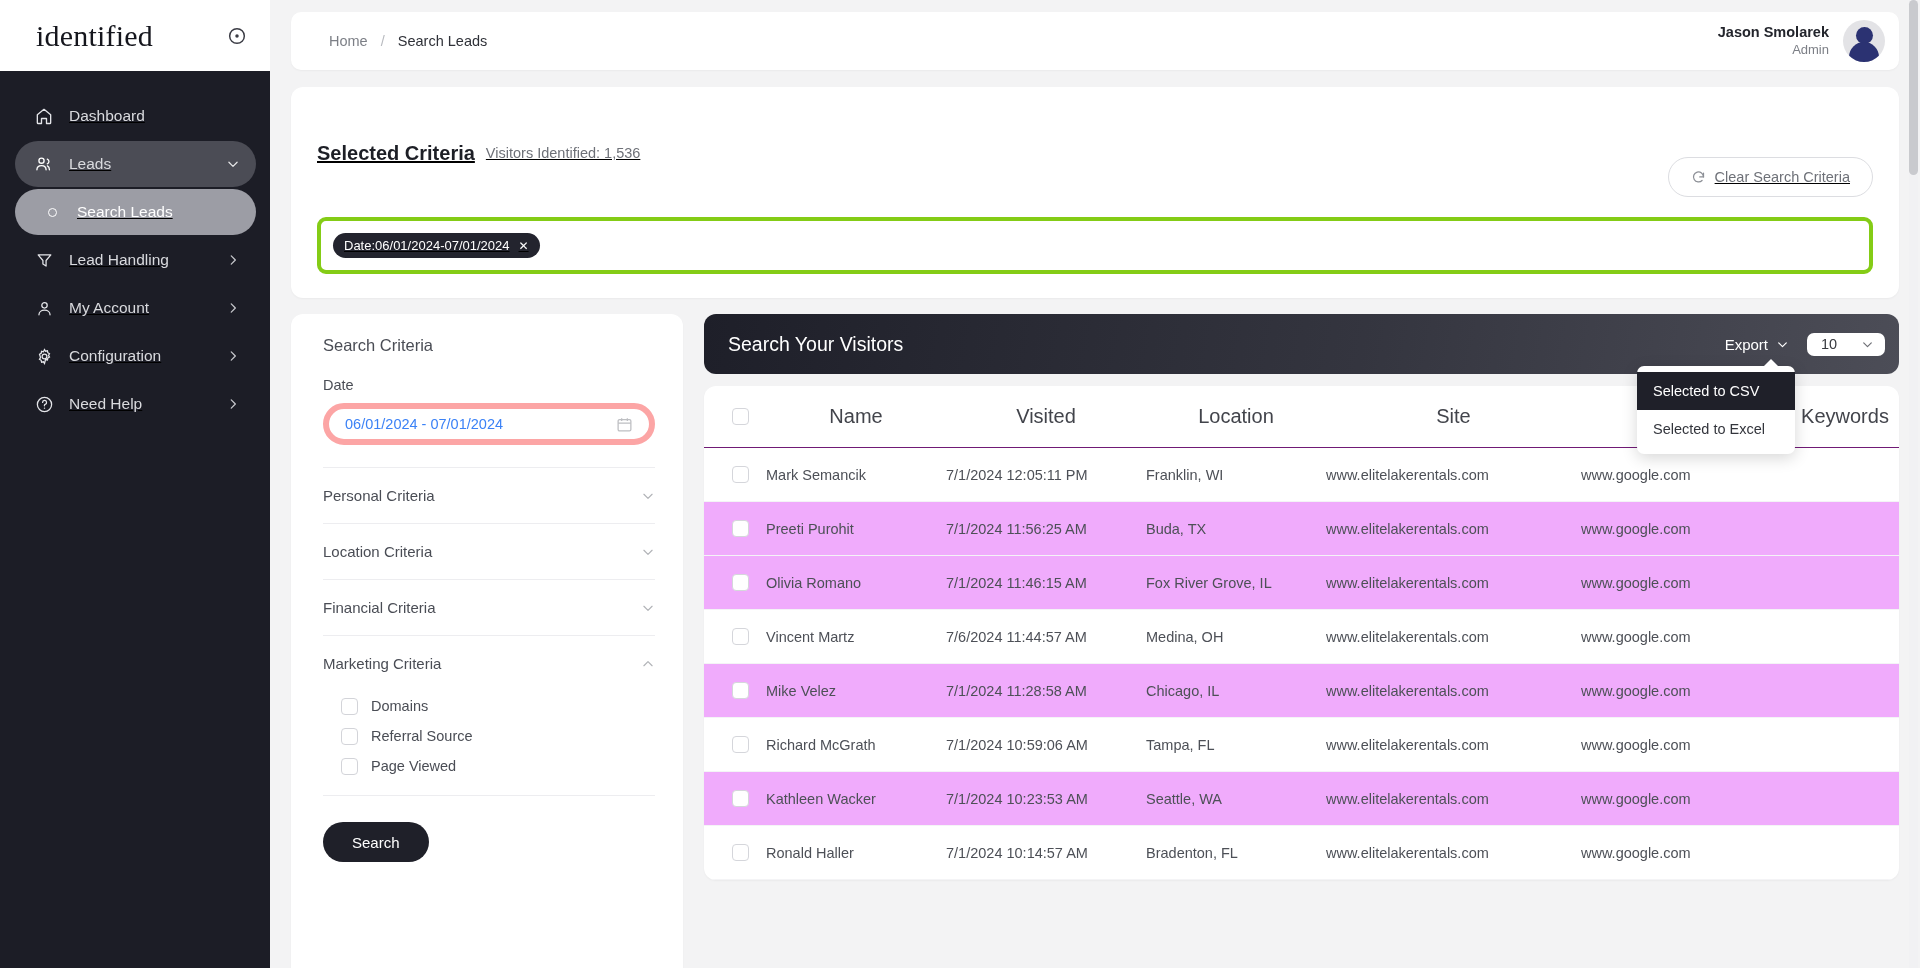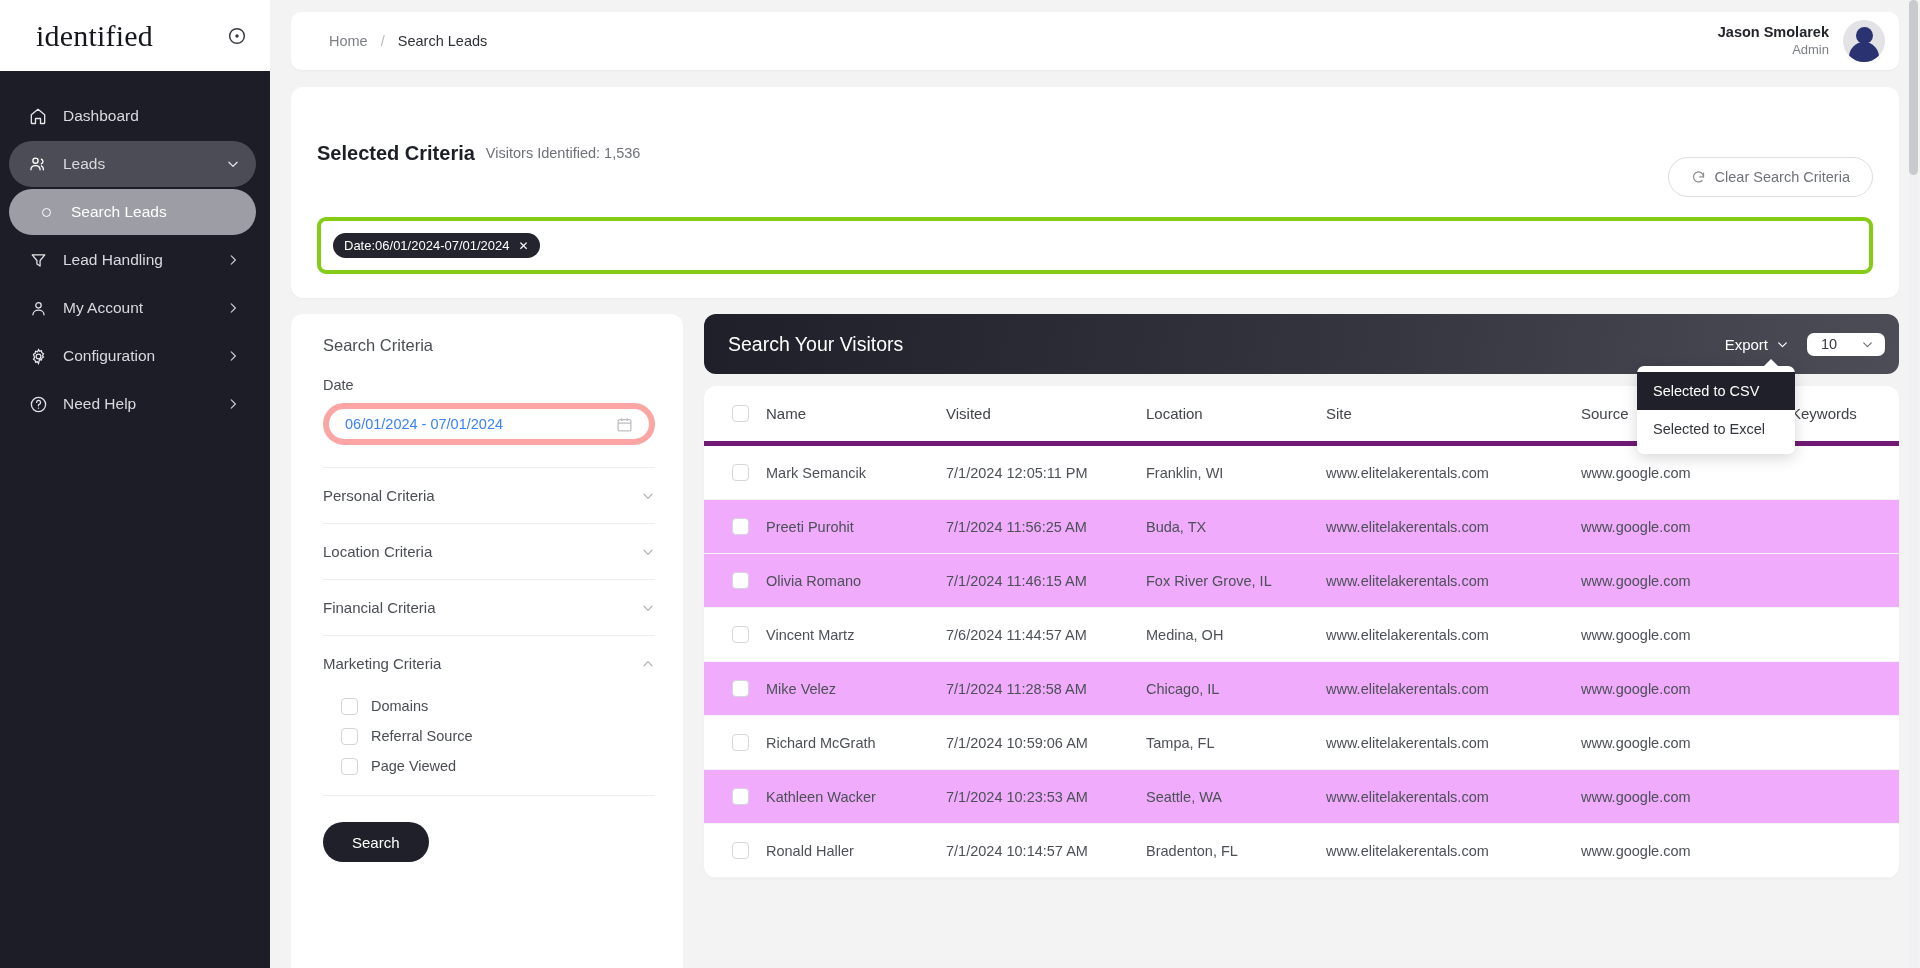--- a/index.html
+++ b/index.html
@@ -24,21 +24,21 @@
     display: flex; align-items: center;
     padding: 0 22px 0 36px;
   }
   .logo-text {
     font-family: "Liberation Serif", serif;
     font-size: 30px; color: #15161d; letter-spacing: .2px;
     flex: 1;
   }
   .collapse-icon { width: 22px; height: 22px; display:block; }
 
-  .nav { padding: 22px 14px 0 9px; }
+  .nav { padding: 22px 14px 0 15px; text-decoration: underline; }
   .nav-item {
     display: flex; align-items: center;
     height: 46px; border-radius: 23px;
     padding: 0 16px 0 18px;
     color: #d9dade; font-size: 15.5px;
     margin-bottom: 2px;
     cursor: pointer; position: relative;
   }
   .nav-item .ico { width: 22px; height: 22px; flex:0 0 22px; margin-right: 14px; display:flex; align-items:center; justify-content:center;}
   .nav-item .lbl { flex: 1; }
@@ -79,20 +79,21 @@
   }
   .avatar .head { position:absolute; width:17px; height:17px; border-radius:50%; background:#2b3272; left:12.5px; top:7px; }
   .avatar .body { position:absolute; width:30px; height:22px; border-radius:15px 15px 4px 4px; background:#2b3272; left:6px; top:22px; }
 
   
   .crit-card {
     margin: 17px 21px 0 21px;
     background: #fff; border-radius: 12px;
     padding: 22px 26px 24px 26px;
     box-shadow: 0 1px 2px rgba(0,0,0,.04);
+    text-decoration: underline;
   }
   .crit-head { display: flex; align-items: center; }
   .crit-title { font-size: 20px; font-weight: bold; color: #1d1f26; }
   .crit-sub { font-size: 14.5px; color: #6e7178; margin-left: 11px; }
   .clear-btn {
     margin-left: auto;
     display: flex; align-items: center; gap: 9px;
     border: 1px solid #dcdde1; border-radius: 22px;
     height: 40px; padding: 0 22px;
     font-size: 14.5px; color: #6e7178; background: #fff;
@@ -192,22 +193,22 @@
   }
   .menu-item.sel { background: #1f2029; color: #fff; }
 
   .tbl-card {
     margin-top: 12px; background: #fff; border-radius: 12px;
     box-shadow: 0 1px 2px rgba(0,0,0,.04);
     overflow: hidden; position: relative; z-index: 1;
   }
   table { width: 100%; border-collapse: collapse; table-layout: fixed; }
   th {
-    text-align: left; font-size: 15px; font-weight: normal;
-    color: #42444b; padding: 19px 0 19px 0; border-bottom: 5px solid #701a75;
+    text-align: center; font-size: 20px; font-weight: normal;
+    color: #42444b; padding: 19px 0 19px 0; border-bottom: 1px solid #701a75;
   }
   td { font-size: 14.5px; color: #4d5057; padding: 18px 0; border-bottom: 1px solid #f4f4f6; }
   tr.alt td { background: #f0abfc; }
   .c-chk   { width: 62px; padding-left: 28px !important; }
   .c-name  { width: 180px; }
   .c-vis   { width: 200px; }
   .c-loc   { width: 180px; }
   .c-site  { width: 255px; }
   .c-src   { width: 210px; }
   .c-kw    { width: auto; }

